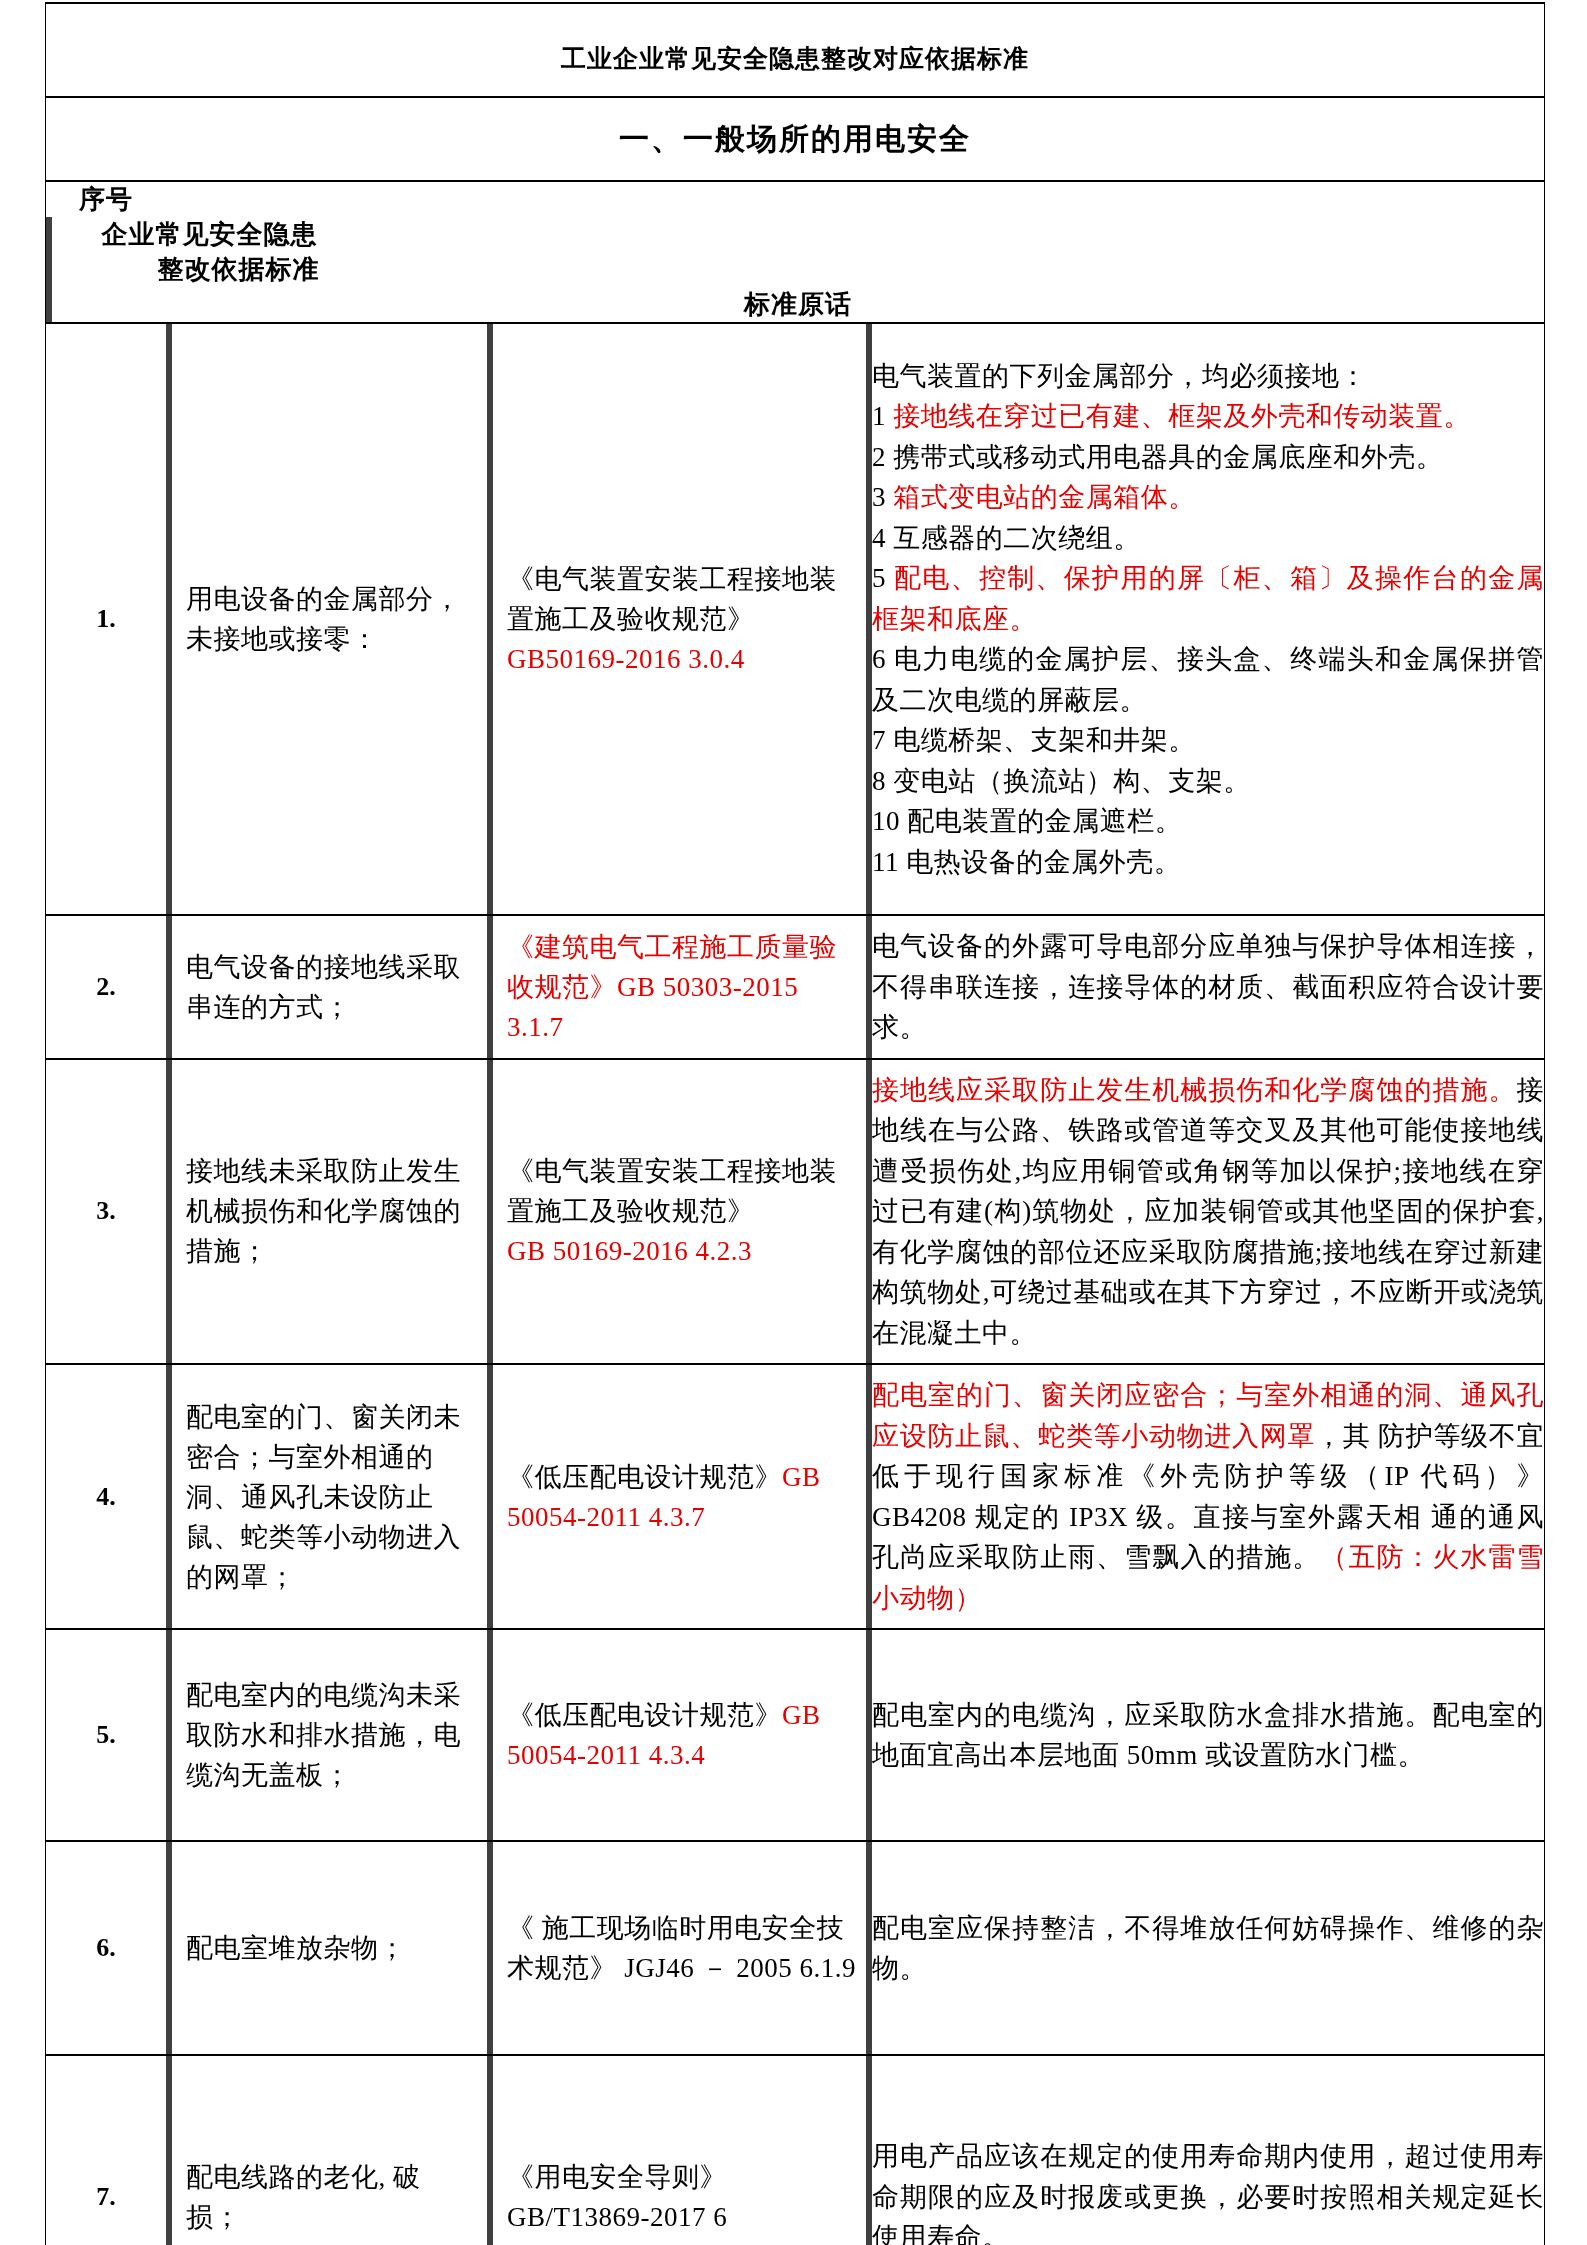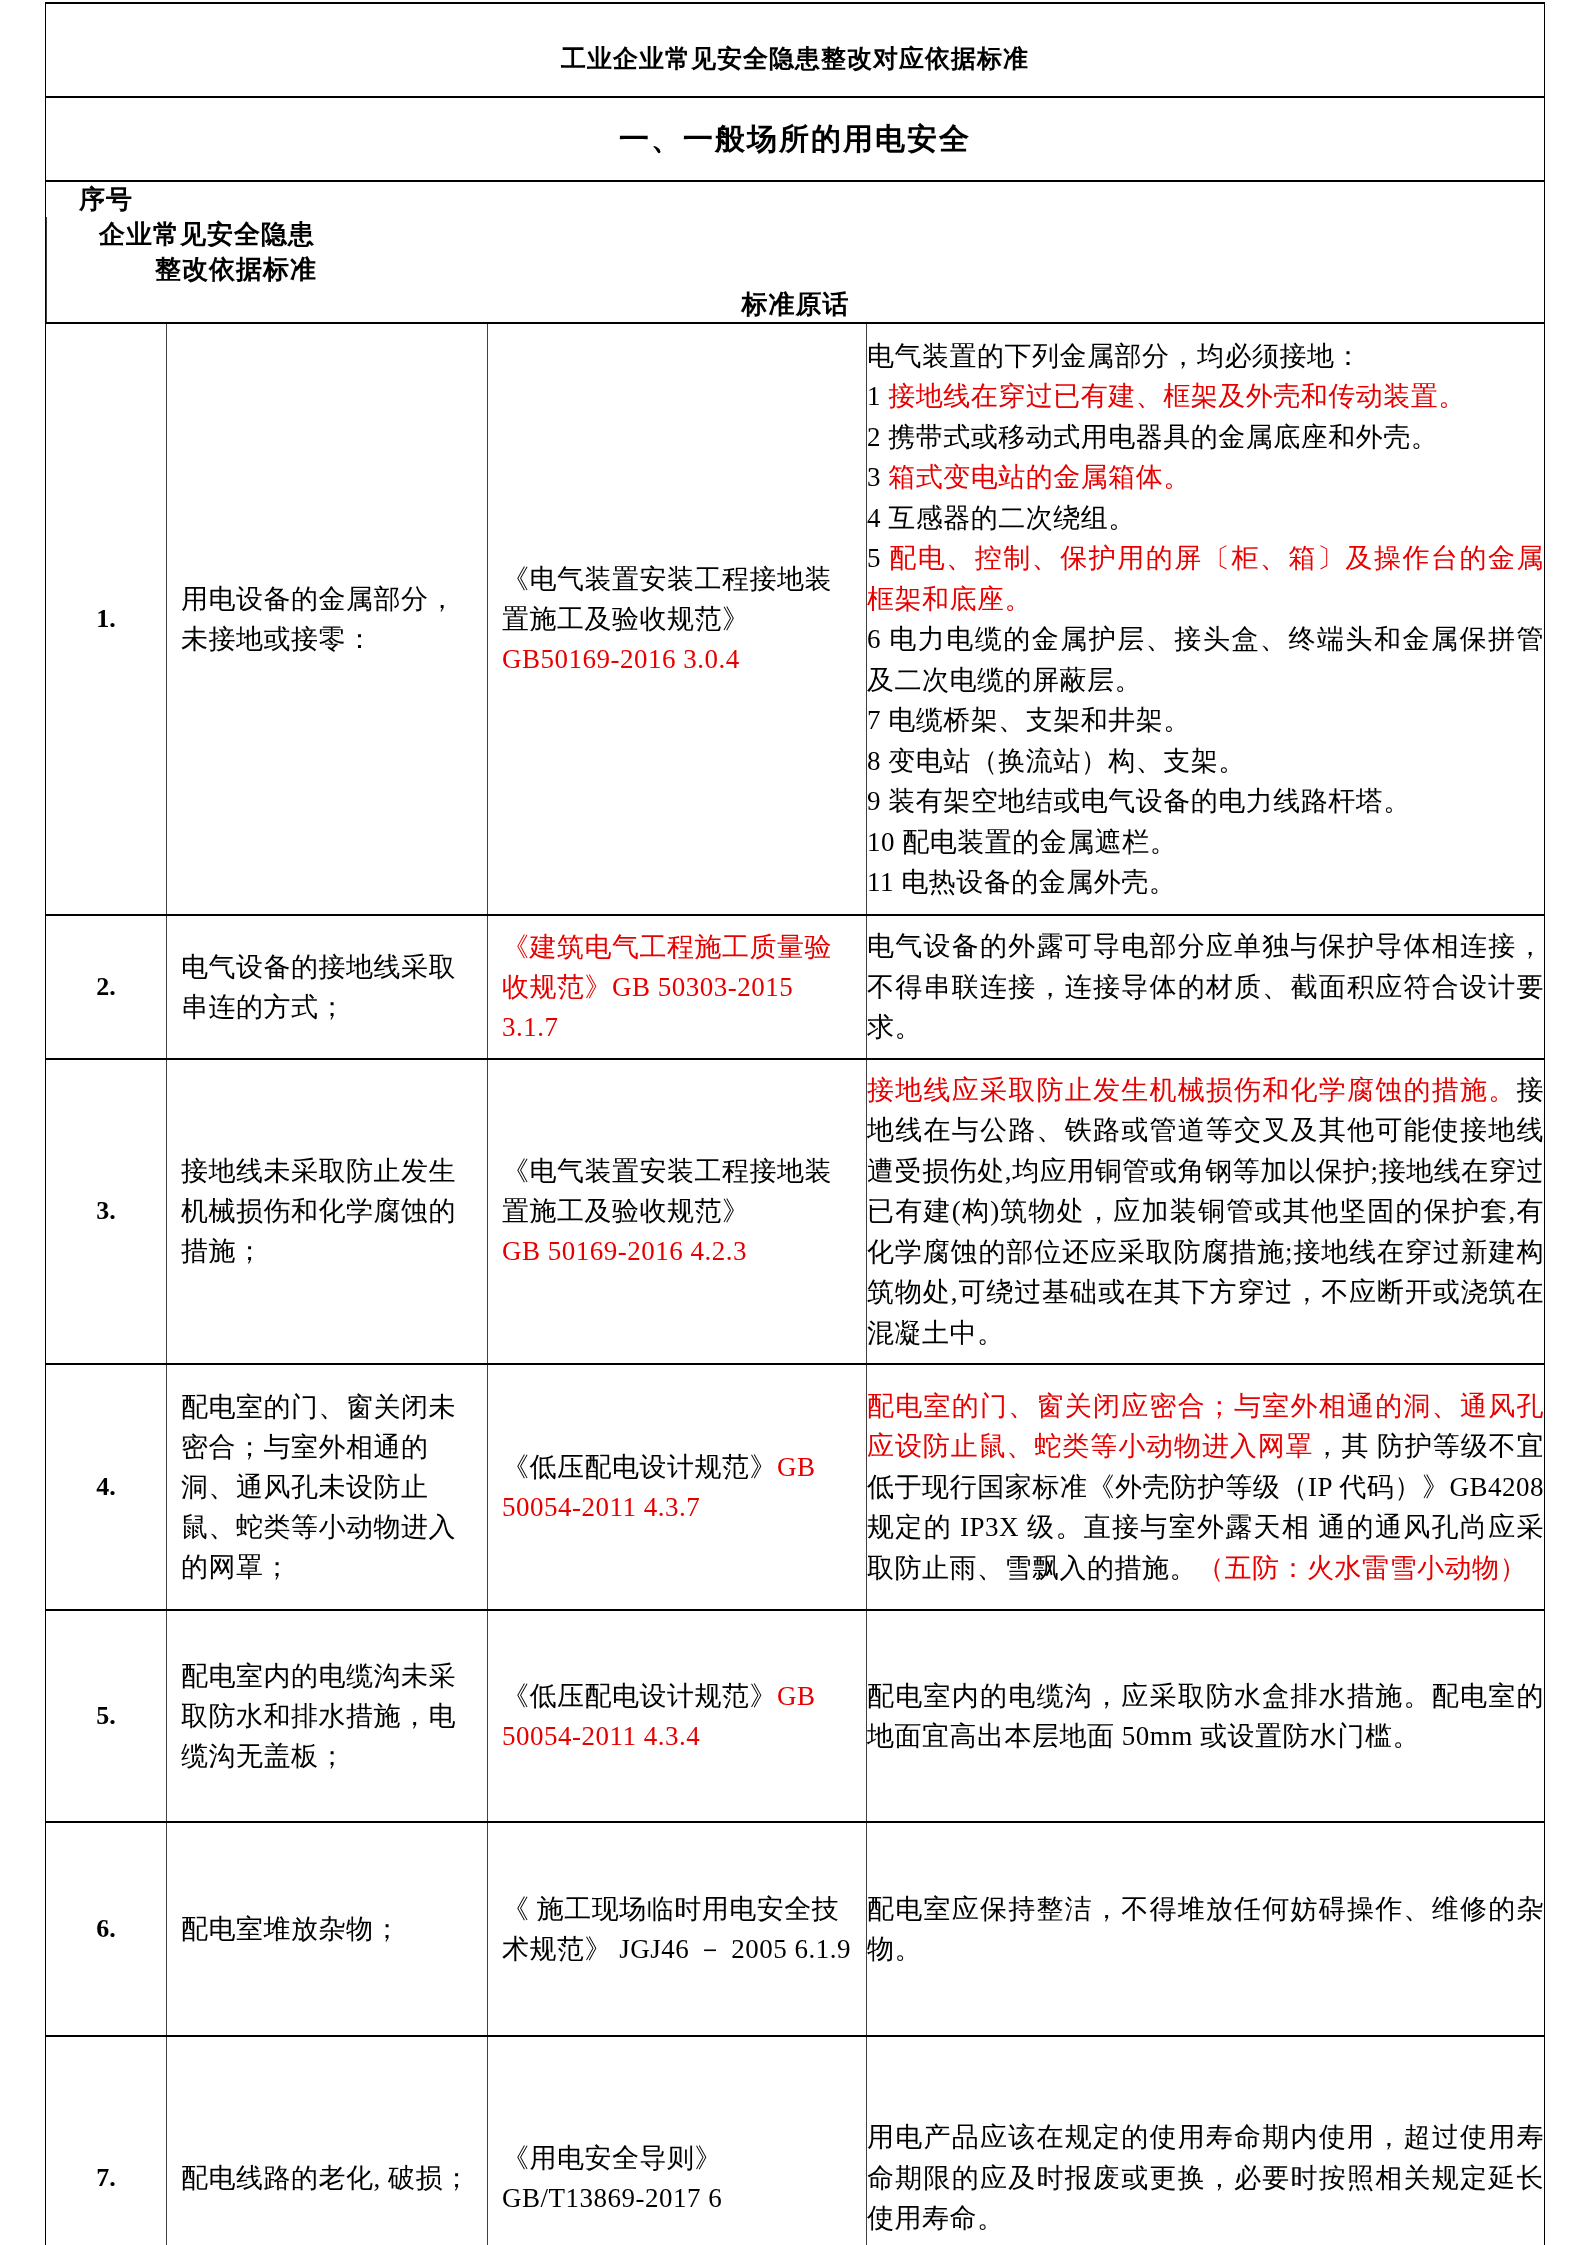--- a/index.html
+++ b/index.html
@@ -10,21 +10,21 @@
   }
   .tbl{
     margin:2px 42px 0 45px;
     border:1px solid #000;
     border-top:2px solid #000;
     border-bottom:2px solid #000;
   }
   .row{display:flex;border-bottom:2px solid #000;}
   .row:last-child{border-bottom:none;}
   .cell{box-sizing:border-box;display:flex;flex-direction:column;justify-content:center;}
-  .cell + .cell{border-left:1px solid #404040;}
+  .cell + .cell{border-left:6px solid #404040;}
   .full{width:100%;align-items:center;text-align:center;}
   .title-row{min-height:76px;margin-top:16px;}
   .title-cell{font-size:25px;font-weight:bold;letter-spacing:1px;}
   .section-row{min-height:82px;}
   .section-cell{font-size:30px;font-weight:bold;letter-spacing:2px;}
   .header-row{min-height:78px;flex-direction:column;}
   .th{font-size:26px;font-weight:bold;align-items:center;text-align:center;letter-spacing:1px;}
   .c1{width:120px;}
   .c2{width:321px;}
   .c3{width:379px;}
@@ -72,21 +72,20 @@
         <div class="cell c4 orig">
           <p><span>电气装置的下列金属部分，均必须接地：</span></p>
           <p><span>1 </span><span style="color: rgb(230, 0, 0);">接地线在穿过已有建、框架及外壳和传动装置。</span></p>
           <p><span>2 携带式或移动式用电器具的金属底座和外壳。</span></p>
           <p><span>3 </span><span style="color: rgb(230, 0, 0);">箱式变电站的金属箱体。</span></p>
           <p><span>4 互感器的二次绕组。</span></p>
           <p><span>5 </span><span style="color: rgb(230, 0, 0);">配电、控制、保护用的屏〔柜、箱〕及操作台的金属框架和底座。</span></p>
           <p><span>6 电力电缆的金属护层、接头盒、终端头和金属保拼管及二次电缆的屏蔽层。</span></p>
           <p><span>7 电缆桥架、支架和井架。</span></p>
           <p><span>8 变电站（换流站）构、支架。</span></p>
-          <p><span>9 装有架空地结或电气设备的电力线路杆塔。</span></p>
           <p><span>10 配电装置的金属遮栏。</span></p>
           <p><span>11 电热设备的金属外壳。</span></p>
         </div>
       </div>
       <div class="row r2">
         <div class="cell c1 num">2.</div>
         <div class="cell c2 hazard">
           <p>电气设备的接地线采取串连的方式；</p>
         </div>
         <div class="cell c3 basis">

